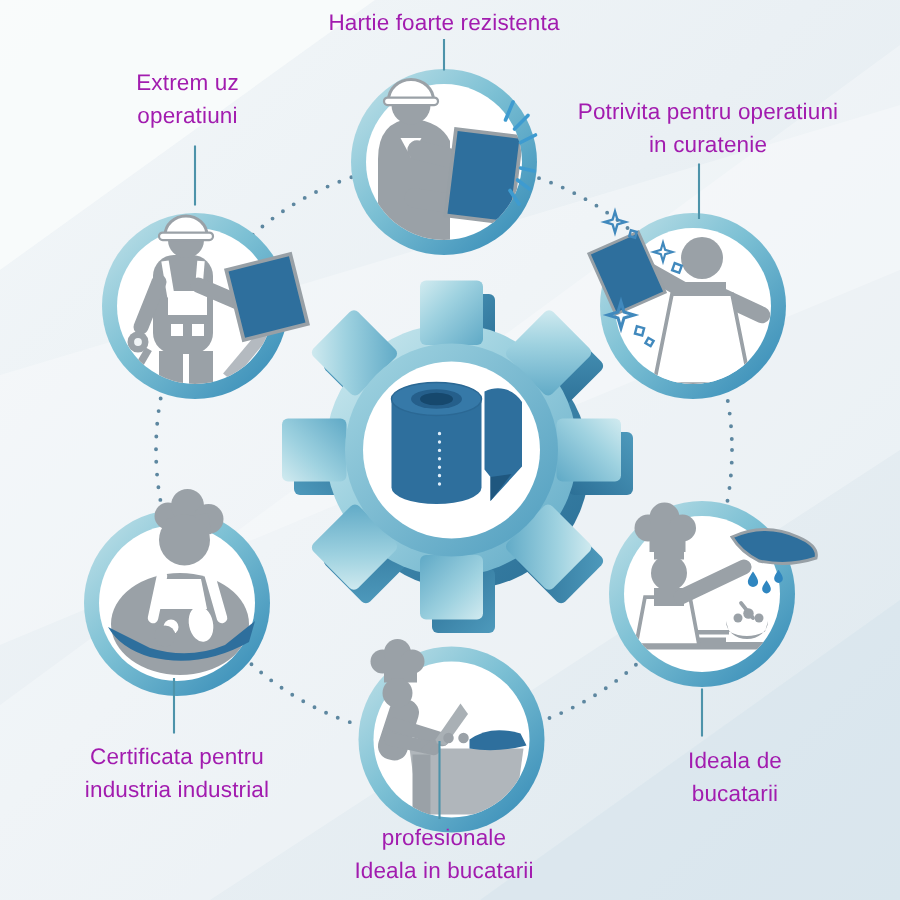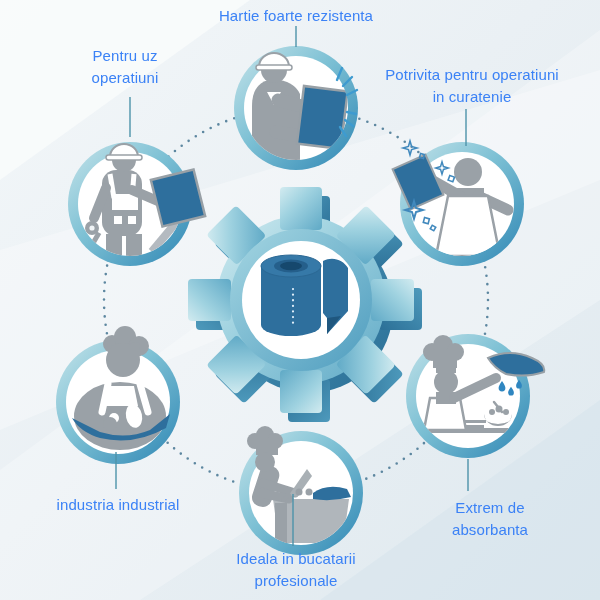--- a/index.html
+++ b/index.html
@@ -5,21 +5,21 @@
   html,body{margin:0;padding:0;width:600px;height:600px;overflow:hidden;}
   body{
     font-family:"Liberation Sans",sans-serif;
     background:linear-gradient(135deg,#f3f7f9 0%,#eaf0f4 45%,#dfe9ef 100%);
     position:relative;
   }
   .stage{position:absolute;left:0;top:0;width:600px;height:600px;}
   svg.canvas{position:absolute;left:0;top:0;}
   .label{
     position:absolute;transform:translateX(-50%);
-    text-align:center;color:#3b82f6;font-size:15px;line-height:22px;
+    text-align:center;color:#a21caf;font-size:15px;line-height:22px;
     letter-spacing:.1px;
   }
   .label .line{display:block;}
   .lbl-hartie{left:296px;top:5px;width:260px;}
   .lbl-potrivita{left:472px;top:64px;width:290px;}
   .lbl-extrem{left:490px;top:497px;width:170px;}
   .lbl-ideala{left:296px;top:548px;width:230px;}
   .lbl-certificata{left:118px;top:494px;width:230px;}
   .lbl-pentru{left:125px;top:45px;width:150px;}
 </style>
@@ -312,28 +312,29 @@
 </svg>
 
   <div class="label lbl-hartie">
     <span class="line">Hartie foarte rezistenta</span>
   </div>
   <div class="label lbl-potrivita">
     <span class="line">Potrivita pentru operatiuni</span>
     <span class="line">in curatenie</span>
   </div>
   <div class="label lbl-extrem">
-    <span class="line">Extrem de</span>
-    <span class="line">absorbanta</span>
+    <span class="line">Ideala de</span>
+    <span class="line">bucatarii</span>
   </div>
   <div class="label lbl-ideala">
+    <span class="line">profesionale</span>
     <span class="line">Ideala in bucatarii</span>
-    <span class="line">profesionale</span>
   </div>
   <div class="label lbl-certificata">
+    <span class="line">Certificata pentru</span>
     <span class="line">industria industrial</span>
   </div>
   <div class="label lbl-pentru">
-    <span class="line">Pentru uz</span>
+    <span class="line">Extrem uz</span>
     <span class="line">operatiuni</span>
   </div>
 
 </div>
 
 </body></html>

